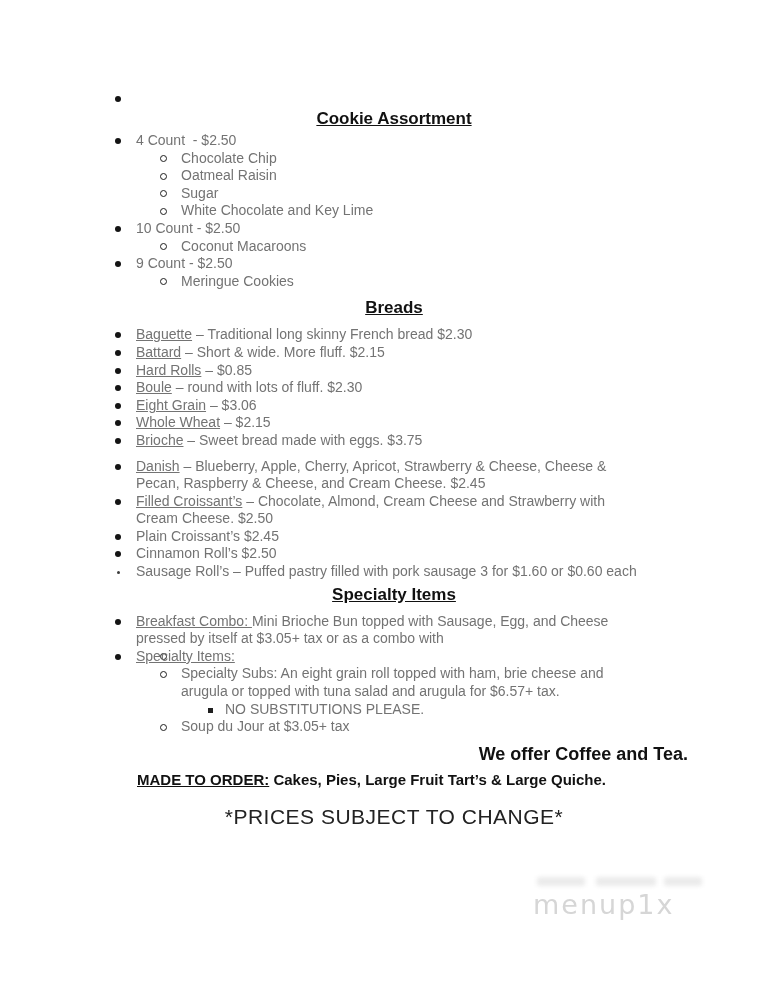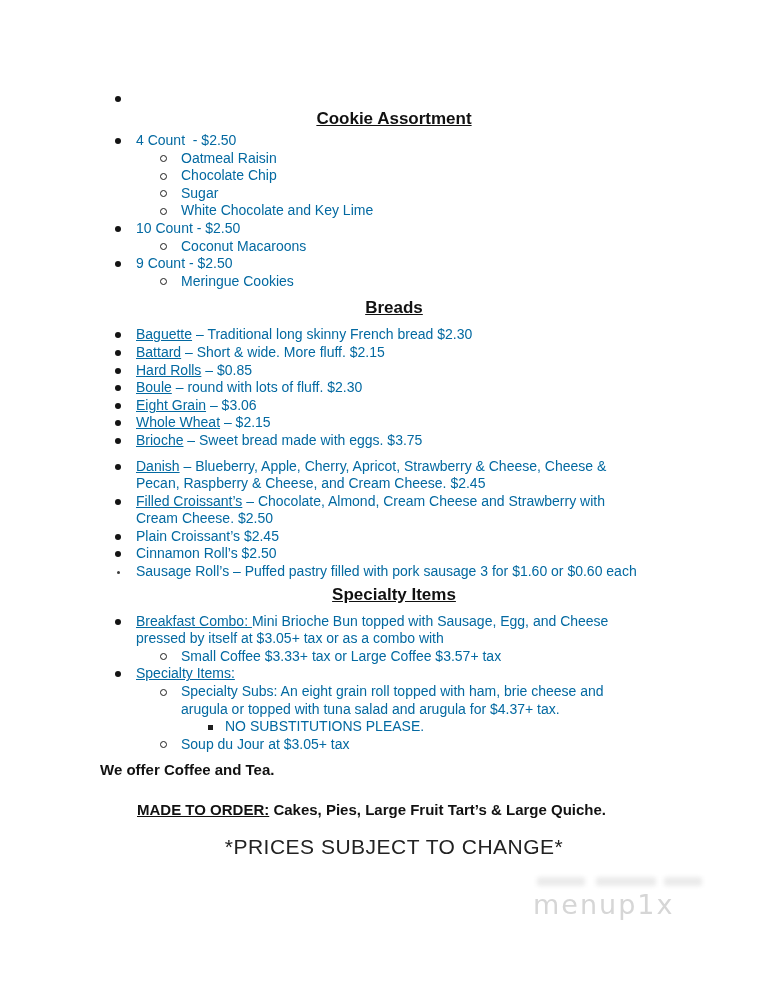--- a/index.html
+++ b/index.html
@@ -17,40 +17,40 @@
   h2.h-breakfast { margin-top:13px; }
   h2.h-specialty { margin-top:3px; }
 
   ul { list-style:none; margin:0; padding:0; }
   ul.top-list { margin:0; }
   ul.cookies-list { margin-top:3px; }
   ul.breads-list, ul.breakfast-list, ul.specialty-list { margin-top:8px; }
 
   li {
     position:relative; font-size:14px; line-height:17.6px;
-    white-space:pre-wrap; color:#0369a1;
+    white-space:pre-wrap; color:#737373;
   }
   li.l1 { padding-left:36px; }
   li.l2 { padding-left:81px; }
   li.l3 { padding-left:125px; }
   li.empty { min-height:18px; }
 
   .b { position:absolute; display:block; }
   li.l1 > .b.disc { left:15px; top:6px;   width:6px; height:6px; border-radius:50%; background:#141414; }
   li.l1 > .b.dot  { left:17px; top:8px;   width:3px; height:3px; border-radius:50%; background:#3c3c3c; }
   li.l2 > .b.circ { left:60px; top:5.5px; width:5px; height:5px; border-radius:50%; border:1.4px solid #1f1f1f; background:#fff; }
   li.l3 > .b.sq   { left:108px; top:7px;  width:5px; height:5px; background:#1f1f1f; }
 
   .lead { text-decoration:underline; }
 
   p.coffee-line {
-    margin:8px 0 0; font-size:15px; font-weight:700; text-align:left; color:#111;
+    margin:8px 0 0; font-size:18px; font-weight:700; text-align:right; color:#111;
   }
   p.made-line {
-    margin:23px 0 0; font-size:15px; font-weight:700; padding-left:37px; color:#111;
+    margin:6px 0 0; font-size:15px; font-weight:700; padding-left:37px; color:#111;
   }
   p.made-line .lead { text-decoration:underline; }
   p.prices-line {
     margin:17px 0 0; font-size:21px; font-weight:400; text-align:center;
     letter-spacing:0.5px; color:#222;
   }
 
   .watermark {
     position:absolute; left:533px; top:890px; font-size:27px; line-height:30px;
     color:#d6d6d6; letter-spacing:2px; font-family:"DejaVu Sans", sans-serif;
@@ -66,22 +66,22 @@
 <div class="page">
   <div class="content">
 
     <ul class="top-list">
       <li class="l1 empty"><span class="b disc"></span></li>
     </ul>
 
     <h2 class="h-cookie">Cookie Assortment</h2>
     <ul class="cookies-list">
       <li class="l1"><span class="b disc"></span><span>4 Count  - $2.50</span></li>
+      <li class="l2"><span class="b circ"></span><span>Chocolate Chip</span></li>
       <li class="l2"><span class="b circ"></span><span>Oatmeal Raisin</span></li>
-      <li class="l2"><span class="b circ"></span><span>Chocolate Chip</span></li>
       <li class="l2"><span class="b circ"></span><span>Sugar</span></li>
       <li class="l2"><span class="b circ"></span><span>White Chocolate and Key Lime</span></li>
       <li class="l1"><span class="b disc"></span><span>10 Count - $2.50</span></li>
       <li class="l2"><span class="b circ"></span><span>Coconut Macaroons</span></li>
       <li class="l1"><span class="b disc"></span><span>9 Count - $2.50</span></li>
       <li class="l2"><span class="b circ"></span><span>Meringue Cookies</span></li>
     </ul>
 
     <h2 class="h-breads">Breads</h2>
     <ul class="breads-list">
@@ -101,24 +101,24 @@
 Cream Cheese. $2.50</span></li>
       <li class="l1"><span class="b disc"></span><span>Plain Croissant’s $2.45</span></li>
       <li class="l1"><span class="b disc"></span><span>Cinnamon Roll’s $2.50</span></li>
       <li class="l1"><span class="b dot"></span><span>Sausage Roll’s – Puffed pastry filled with pork sausage 3 for $1.60 or $0.60 each</span></li>
     </ul>
 
     <h2 class="h-specialty">Specialty Items</h2>
     <ul class="specialty-list">
       <li class="l1"><span class="b disc"></span><span class="lead">Breakfast Combo: </span><span>Mini Brioche Bun topped with Sausage, Egg, and Cheese
 pressed by itself at $3.05+ tax or as a combo with</span></li>
-      <li class="l2"><span class="b circ"></span><span>Small Coffee $3.33+ tax or Large Coffee $3.57+ tax</span></li>
+      <li class="l2"><span class="b circ"></span></li>
       <li class="l1"><span class="b disc"></span><span class="lead">Specialty Items:</span></li>
       <li class="l2"><span class="b circ"></span><span>Specialty Subs: An eight grain roll topped with ham, brie cheese and
-arugula or topped with tuna salad and arugula for $4.37+ tax.</span></li>
+arugula or topped with tuna salad and arugula for $6.57+ tax.</span></li>
       <li class="l3"><span class="b sq"></span><span>NO SUBSTITUTIONS PLEASE.</span></li>
       <li class="l2"><span class="b circ"></span><span>Soup du Jour at $3.05+ tax</span></li>
     </ul>
 
     <p class="coffee-line">We offer Coffee and Tea.</p>
     <p class="made-line"><span class="lead">MADE TO ORDER:</span><span> Cakes, Pies, Large Fruit Tart’s &amp; Large Quiche.</span></p>
     <p class="prices-line">*PRICES SUBJECT TO CHANGE*</p>
   </div>
 
   <div class="smudge s1"></div>

